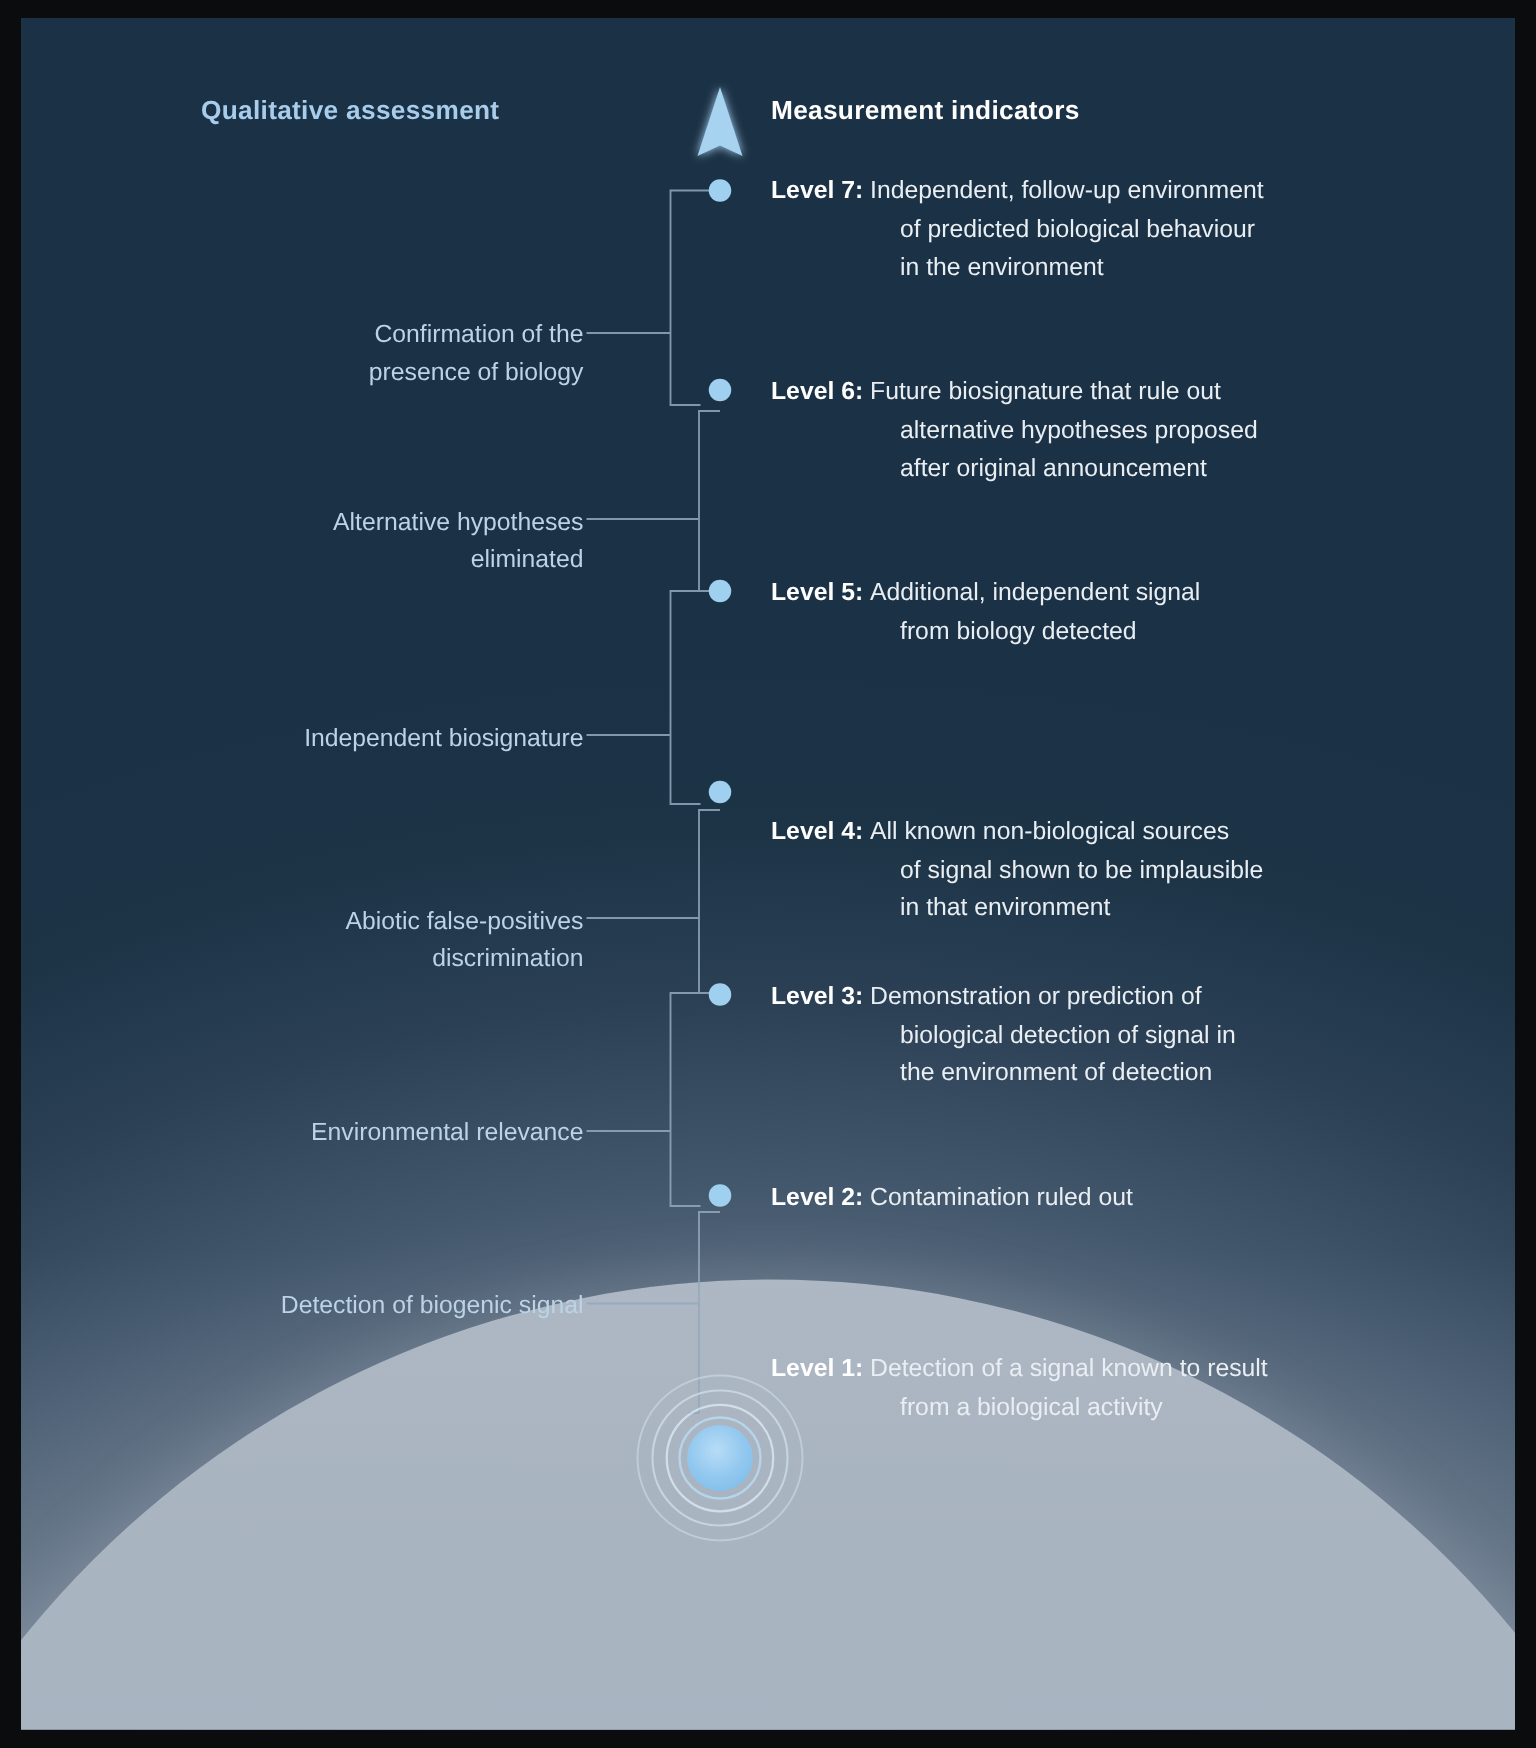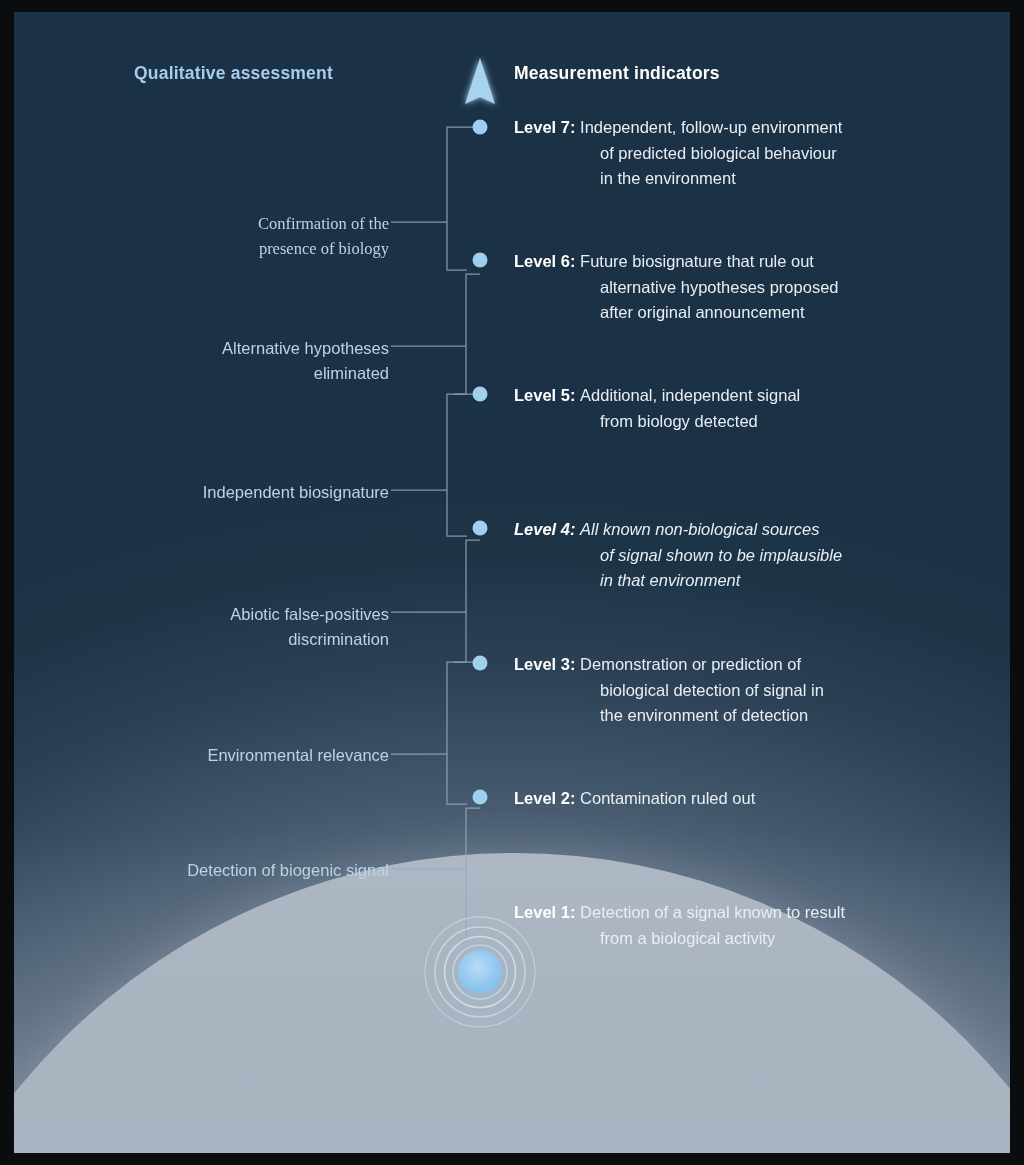--- a/index.html
+++ b/index.html
@@ -184,21 +184,21 @@
         <circle cx="466" cy="960" r="45" fill="none" stroke="#d6e6f3" stroke-width="1.4" opacity="0.65"></circle>
         <circle cx="466" cy="960" r="35.5" fill="none" stroke="#dcecf8" stroke-width="1.5" opacity="0.75"></circle>
         <circle cx="466" cy="960" r="27" fill="none" stroke="#b9d9f1" stroke-width="1.6" opacity="0.85"></circle>
         <circle cx="466" cy="960" r="22" fill="url(#coreGrad)"></circle>
       </g>
     </svg>
 
     <div class="hdr" id="hdr-left">Qualitative assessment</div>
     <div class="hdr" id="hdr-right">Measurement indicators</div>
 
-    <div class="qa-label" style="top:199px;font-family:Liberation Serif, serif;">Confirmation of the
+    <div class="qa-label" style="top:199px;">Confirmation of the
 presence of biology</div>
     <div class="qa-label" style="top:324px;text-align:right;">Alternative hypotheses
 eliminated</div>
     <div class="qa-label" style="top:468px;">Independent biosignature</div>
     <div class="qa-label" style="top:590px;">Abiotic false-positives
 discrimination</div>
     <div class="qa-label" style="top:731px;">Environmental relevance</div>
     <div class="qa-label" style="top:846px;">Detection of biogenic signal</div>
 
     <div class="mi-row" style="top:103px;">
@@ -214,21 +214,21 @@
       <span class="cont">alternative hypotheses proposed</span>
       <span class="cont">after original announcement</span>
     </div>
 
     <div class="mi-row" style="top:371px;">
       <span class="lv">Level 5: </span>
       <span class="bodytext">Additional, independent signal</span>
       <span class="cont">from biology detected</span>
     </div>
 
-    <div class="mi-row" style="top:505px;font-style:italic;">
+    <div class="mi-row" style="top:530px;">
       <span class="lv">Level 4: </span>
       <span class="bodytext">All known non-biological sources</span>
       <span class="cont">of signal shown to be implausible</span>
       <span class="cont">in that environment</span>
     </div>
 
     <div class="mi-row" style="top:640px;">
       <span class="lv">Level 3: </span>
       <span class="bodytext">Demonstration or prediction of</span>
       <span class="cont">biological detection of signal in</span>

